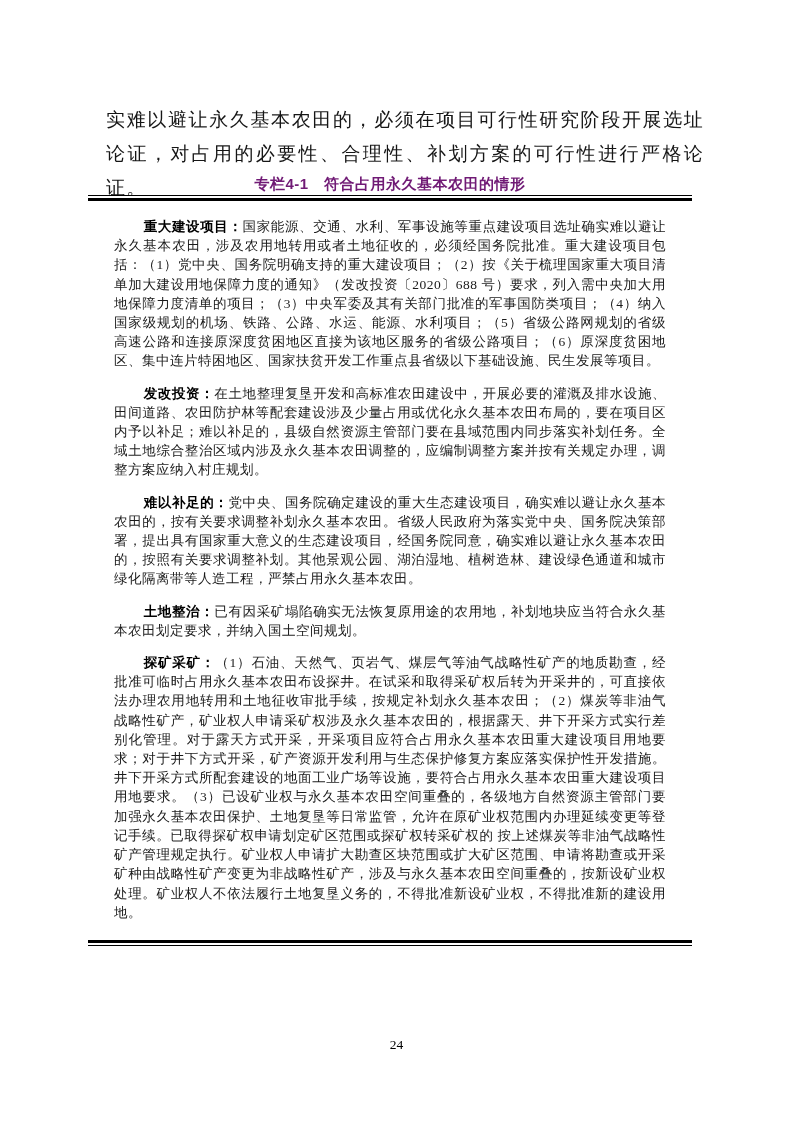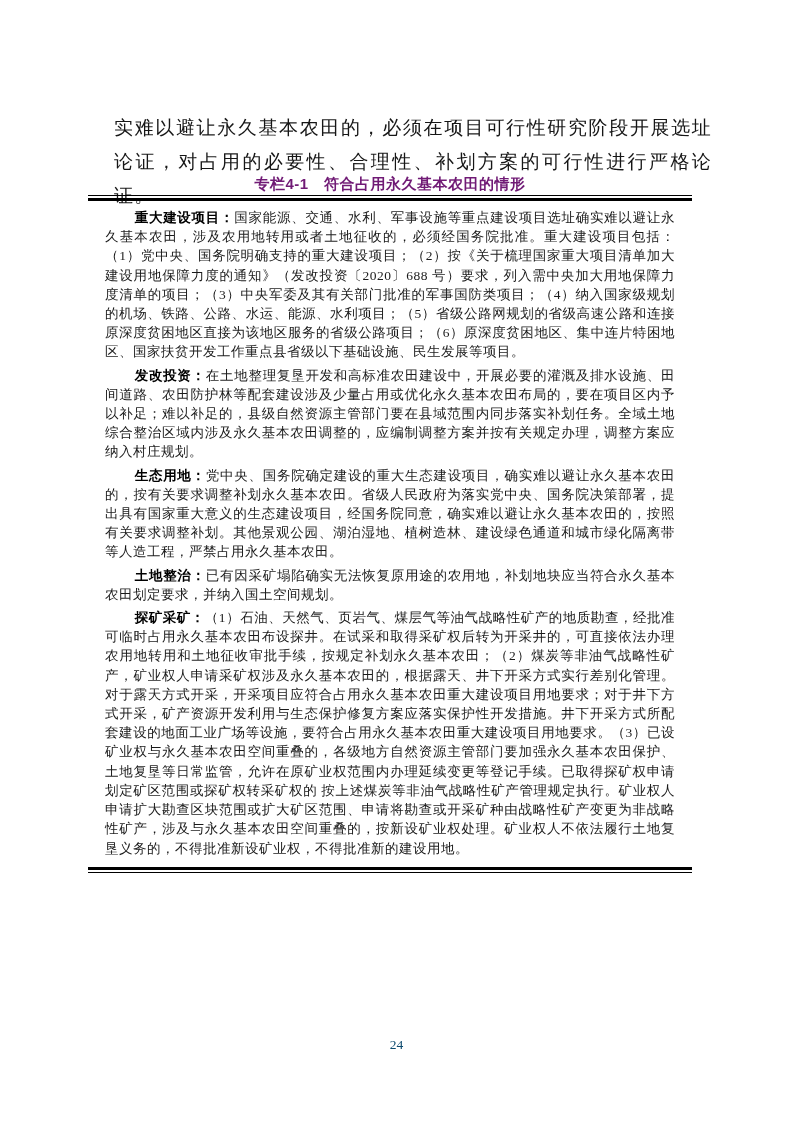--- a/index.html
+++ b/index.html
@@ -14,21 +14,21 @@
     background: #ffffff;
     color: #161616;
     font-family: "Liberation Serif", "DejaVu Serif", serif;
     overflow: hidden;
   }
   
   .body-para {
     position: absolute;
     left: 106px;
     width: 598px;
-    margin: 8px;
+    margin: 0;
     font-size: 19px;
     line-height: 34px;
     letter-spacing: 1.2px;
     text-align: justify;
     text-justify: inter-ideograph;
     color: #161616;
     font-family: Liberation Serif, serif;
   }
   .intro-para { top: 103px; }
   .closing-para { top: 805px; text-indent: 2.1em; }
@@ -72,58 +72,58 @@
   .box-content {
     padding: 3px 13px 5px 13px;
     font-size: 13.5px;
     line-height: 19.2px;
     letter-spacing: 0.5px;
     text-align: justify;
     text-justify: inter-ideograph;
     color: #1a1a1a;
   }
   .box-para {
-    margin: 4px;
+    margin: 13px;
     text-indent: 2.2em;
   }
   .box-label {
     font-family: "Liberation Sans", "DejaVu Sans", sans-serif;
     font-weight: 700;
     color: #000;
   }
 
   .page-number {
     position: absolute;
     left: 0;
     top: 1036px;
     width: 100%;
     text-align: center;
     font-size: 13.5px;
     line-height: 18px;
-    color: #0c4a6e;
+    color: #000000;
   }
 </style>
 </head>
 <body>
 
 <div class="page">
 
   <p class="body-para intro-para">实难以避让永久基本农田的，必须在项目可行性研究阶段开展选址论证，对占用的必要性、合理性、补划方案的可行性进行严格论证。</p>
 
   <h3 class="box-title">专栏4-1　符合占用永久基本农田的情形</h3>
 
   <div class="callout-box">
     <div class="rule rule-top"></div>
     <div class="box-content">
 
       <p class="box-para"><span class="box-label">重大建设项目：</span><span>国家能源、交通、水利、军事设施等重点建设项目选址确实难以避让永久基本农田，涉及农用地转用或者土地征收的，必须经国务院批准。重大建设项目包括：（1）党中央、国务院明确支持的重大建设项目；（2）按《关于梳理国家重大项目清单加大建设用地保障力度的通知》（发改投资〔2020〕688 号）要求，列入需中央加大用地保障力度清单的项目；（3）中央军委及其有关部门批准的军事国防类项目；（4）纳入国家级规划的机场、铁路、公路、水运、能源、水利项目；（5）省级公路网规划的省级高速公路和连接原深度贫困地区直接为该地区服务的省级公路项目；（6）原深度贫困地区、集中连片特困地区、国家扶贫开发工作重点县省级以下基础设施、民生发展等项目。</span></p>
 
       <p class="box-para"><span class="box-label">发改投资：</span><span>在土地整理复垦开发和高标准农田建设中，开展必要的灌溉及排水设施、田间道路、农田防护林等配套建设涉及少量占用或优化永久基本农田布局的，要在项目区内予以补足；难以补足的，县级自然资源主管部门要在县域范围内同步落实补划任务。全域土地综合整治区域内涉及永久基本农田调整的，应编制调整方案并按有关规定办理，调整方案应纳入村庄规划。</span></p>
 
-      <p class="box-para"><span class="box-label">生态用地：</span><span>党中央、国务院确定建设的重大生态建设项目，确实难以避让永久基本农田的，按有关要求调整补划永久基本农田。省级人民政府为落实党中央、国务院决策部署，提出具有国家重大意义的生态建设项目，经国务院同意，确实难以避让永久基本农田的，按照有关要求调整补划。其他景观公园、湖泊湿地、植树造林、建设绿色通道和城市绿化隔离带等人造工程，严禁占用永久基本农田。</span></p>
+      <p class="box-para"><span class="box-label">难以补足的：</span><span>党中央、国务院确定建设的重大生态建设项目，确实难以避让永久基本农田的，按有关要求调整补划永久基本农田。省级人民政府为落实党中央、国务院决策部署，提出具有国家重大意义的生态建设项目，经国务院同意，确实难以避让永久基本农田的，按照有关要求调整补划。其他景观公园、湖泊湿地、植树造林、建设绿色通道和城市绿化隔离带等人造工程，严禁占用永久基本农田。</span></p>
 
       <p class="box-para"><span class="box-label">土地整治：</span><span>已有因采矿塌陷确实无法恢复原用途的农用地，补划地块应当符合永久基本农田划定要求，并纳入国土空间规划。</span></p>
 
       <p class="box-para"><span class="box-label">探矿采矿：</span><span>（1）石油、天然气、页岩气、煤层气等油气战略性矿产的地质勘查，经批准可临时占用永久基本农田布设探井。在试采和取得采矿权后转为开采井的，可直接依法办理农用地转用和土地征收审批手续，按规定补划永久基本农田；（2）煤炭等非油气战略性矿产，矿业权人申请采矿权涉及永久基本农田的，根据露天、井下开采方式实行差别化管理。对于露天方式开采，开采项目应符合占用永久基本农田重大建设项目用地要求；对于井下方式开采，矿产资源开发利用与生态保护修复方案应落实保护性开发措施。井下开采方式所配套建设的地面工业广场等设施，要符合占用永久基本农田重大建设项目用地要求。（3）已设矿业权与永久基本农田空间重叠的，各级地方自然资源主管部门要加强永久基本农田保护、土地复垦等日常监管，允许在原矿业权范围内办理延续变更等登记手续。已取得探矿权申请划定矿区范围或探矿权转采矿权的 按上述煤炭等非油气战略性矿产管理规定执行。矿业权人申请扩大勘查区块范围或扩大矿区范围、申请将勘查或开采矿种由战略性矿产变更为非战略性矿产，涉及与永久基本农田空间重叠的，按新设矿业权处理。矿业权人不依法履行土地复垦义务的，不得批准新设矿业权，不得批准新的建设用地。</span></p>
 
     </div>
     <div class="rule rule-bottom"></div>
   </div>
 
 

